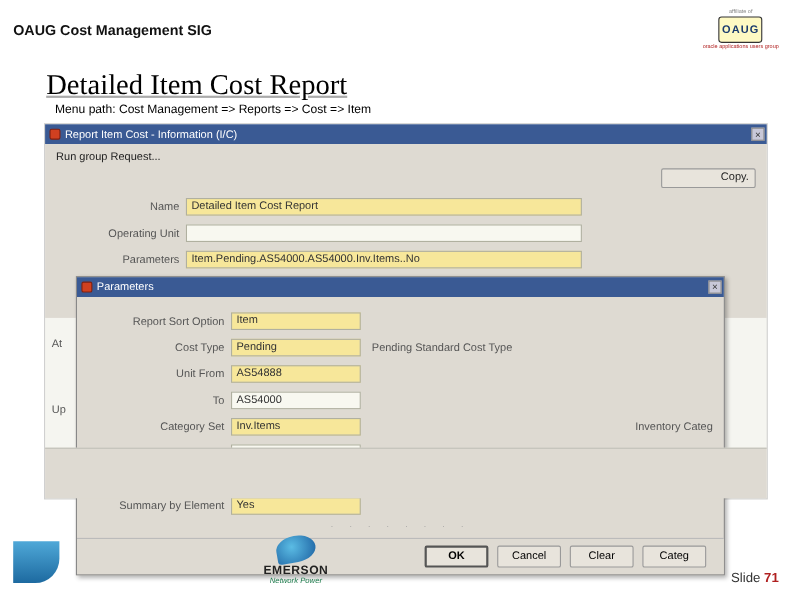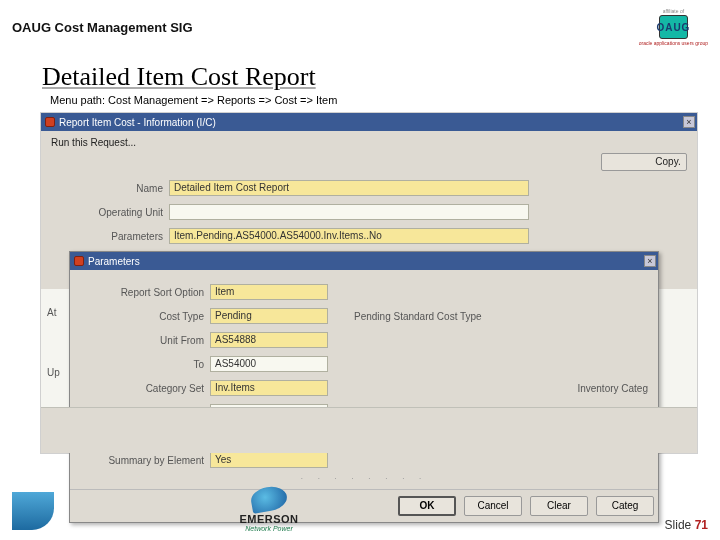--- a/index.html
+++ b/index.html
@@ -1,50 +1,50 @@
 <!DOCTYPE html>
 <html><head>
 <meta charset="utf-8">
 <style>
   * { box-sizing: border-box; margin: 0; padding: 0; }
   body { width: 720px; height: 540px; background: #fff; font-family: Arial, sans-serif; position: relative; overflow: hidden; }
   .header { padding: 8px 12px; display: flex; justify-content: space-between; align-items: center; text-align: right; }
   .header-title { font-size: 13px; font-weight: bold; color: #111; }
   .header-logo { display: flex; flex-direction: column; align-items: center; }
-  .logo-box { width: 29px; height: 24px; border: 1px solid #333; background: #14b8a6; display: flex; align-items: center; justify-content: center; font-size: 10px; font-weight: bold; color: #1a3a6e; letter-spacing: 1px; border-radius: 3px; }
+  .logo-box { width: 40px; height: 24px; border: 1px solid #333; background: #fef9c3; display: flex; align-items: center; justify-content: center; font-size: 10px; font-weight: bold; color: #1a3a6e; letter-spacing: 1px; border-radius: 3px; }
   .logo-sub { font-size: 5px; color: #b02020; margin-top: 1px; }
   .logo-top { font-size: 5px; color: #888; margin-bottom: 1px; }
   .main-title { font-family: Georgia, 'Times New Roman', serif; font-size: 26px; font-weight: normal; color: #000; margin: 8px 0 2px 42px; text-decoration: underline; text-decoration-color: #aaa; }
   .menu-path { font-size: 11px; color: #000; margin-left: 50px; margin-bottom: 6px; }
 
   .screenshot { margin: 0 22px 0 40px; border: 1px solid #d0d0d0; background: #f5f5f0; position: relative; height: 342px; }
 
   .titlebar { background: #3a5a94; color: #fff; height: 18px; display: flex; align-items: center; padding: 0 4px; font-size: 10px; position: relative; }
   .titlebar .orb { width: 10px; height: 10px; background: #d04020; border: 1px solid #802010; border-radius: 2px; margin-right: 4px; }
   .titlebar .x { position: absolute; right: 2px; width: 12px; height: 12px; background: #c8c8d8; border: 1px solid #888; font-size: 9px; line-height: 10px; text-align: center; color: #333; }
 
   .form-area { background: #dedad2; padding: 6px 10px; font-size: 10px; color: #222; position: relative; height: 158px; }
   .run-label { font-size: 10px; margin-bottom: 8px; }
   .copy-btn { position: absolute; right: 10px; top: 22px; width: 86px; height: 18px; background: #e8e4dc; border: 1px solid #999; font-size: 10px; text-align: center; line-height: 16px; border-radius: 2px; padding-left: 48px; }
 
   .row { display: flex; align-items: center; height: 20px; margin-top: 4px; }
   .row label { width: 118px; text-align: right; padding-right: 6px; font-size: 10px; color: #555; }
   .row .field { flex: 0 0 auto; height: 16px; background: #f8f8f0; border: 1px solid #b0b0a0; padding: 0 4px; font-size: 10px; line-height: 14px; color: #333; }
   .field.yellow { background: #f7e79a; }
   .field.wide { width: 360px; }
-  .trailing { margin-left: 26px; font-size: 10px; color: #555; }
+  .trailing { margin-left: 10px; font-size: 10px; color: #555; }
 
   .params-window { position: absolute; left: 28px; top: 138px; width: 590px; background: #dedad2; border: 1px solid #888; box-shadow: 2px 2px 4px rgba(0,0,0,0.3); }
   .params-body { padding: 8px 10px 6px 10px; }
   .params-body .row label { width: 130px; }
   .params-body .row .field { width: 118px; }
   .params-body .row .field.sm { width: 118px; }
   .dots { text-align: center; letter-spacing: 6px; color: #999; margin-top: 4px; font-size: 8px; }
 
-  .btn-bar { border-top: 1px solid #bbb; padding: 6px 4px; display: flex; justify-content: flex-end; gap: 8px; background: #dedad2; }
+  .btn-bar { border-top: 1px solid #bbb; padding: 6px 16px; display: flex; justify-content: flex-end; gap: 8px; background: #dedad2; }
   .btn { width: 58px; height: 20px; background: #e8e4dc; border: 1px solid #999; font-size: 10px; line-height: 18px; text-align: center; border-radius: 2px; }
   .btn.primary { border: 2px solid #555; line-height: 16px; font-weight: bold; }
 
   .bottom-block { background: #dedad2; position: absolute; left: 0; right: 0; bottom: 0; height: 46px; border-top: 1px solid #c0c0b8; }
 
   .footer { position: absolute; left: 12px; bottom: 8px; right: 12px; height: 52px; display: flex; align-items: flex-end; justify-content: space-between; }
   .logos { display: flex; align-items: flex-end; gap: 32px; }
   .dv-logo { width: 170px; height: 40px; position: relative; }
   .dv-swoosh { width: 42px; height: 38px; background: linear-gradient(180deg,#4fa8d8,#1d6aa0); border-radius: 0 0 22px 0; display: inline-block; vertical-align: bottom; }
   .dv-text { display: inline-block; vertical-align: bottom; font-family: Georgia, serif; font-size: 11px; line-height: 12px; margin-left: 2px; }
@@ -76,21 +76,21 @@
 <h1 class="main-title">Detailed Item Cost Report</h1>
 <div class="menu-path">Menu path:  Cost Management =&gt; Reports  =&gt; Cost =&gt; Item</div>
 
 <div class="screenshot">
   <div class="titlebar">
     <span class="orb"></span>
     <span>Report Item Cost - Information (I/C)</span>
     <span class="x">×</span>
   </div>
   <div class="form-area">
-    <div class="run-label">Run this Request...</div>
+    <div class="run-label">Run group Request...</div>
     <div class="copy-btn">Copy.</div>
     <div style="height:18px"></div>
     <div class="row">
       <label>Name</label>
       <div class="field yellow wide">Detailed Item Cost Report</div>
     </div>
     <div class="row">
       <label>Operating Unit</label>
       <div class="field wide"></div>
     </div>

